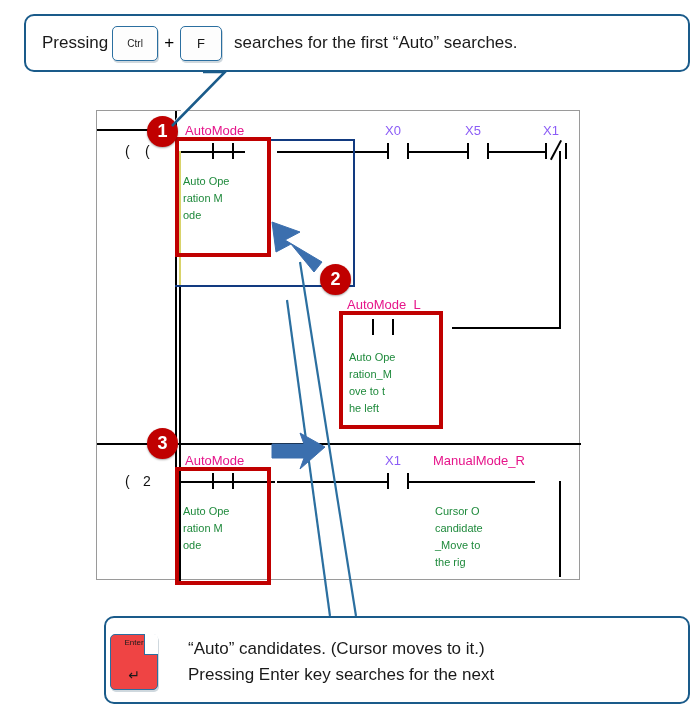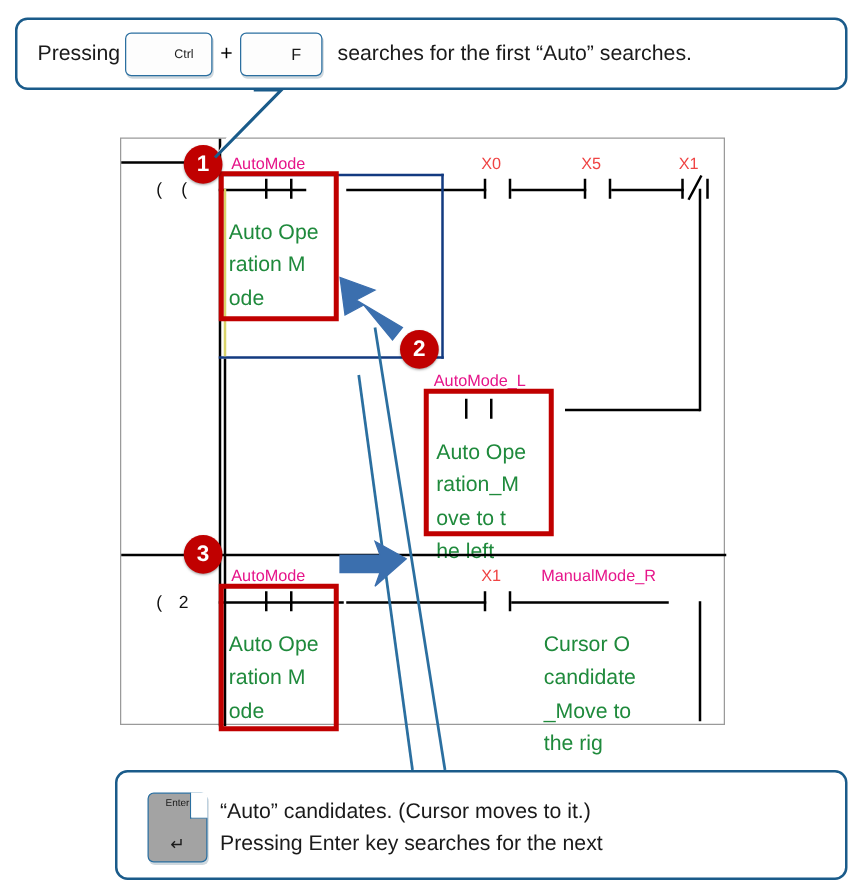--- a/index.html
+++ b/index.html
@@ -14,20 +14,21 @@
 
   
   .callout {
     position:absolute;
     border:2.5px solid #1a5b8a;
     border-radius:10px;
     background:#ffffff;
     box-sizing:border-box;
     display:flex;
     align-items:center;
+    margin-left:12px;
   }
   #callout-top { left:12px; top:14px; width:666px; height:58px; padding:0 16px; }
   #callout-bottom { left:92px; top:616px; width:586px; height:88px; padding:0 14px; }
 
   .callout-text {
     font-size:17px;
     color:#1a1a1a;
     line-height:1.35;
   }
 
@@ -35,33 +36,32 @@
   .keycap {
     display:inline-block;
     position:relative;
     border:1.6px solid #2b6fa0;
     border-radius:5px;
     background:#fdfdfd;
     box-shadow:1px 2px 0 #cfd8de;
     text-align:center;
     vertical-align:middle;
     color:#1a1a1a;
-    padding-left:24px;
   }
   .keycap.ctrl { width:44px; height:33px; line-height:33px; font-size:10px; margin:0 4px; }
   .keycap.fkey { width:40px; height:33px; line-height:33px; font-size:13px; margin:0 4px; }
   .plus { font-size:17px; margin:0 2px; }
 
   .enterkey {
     position:absolute;
-    left:24px; top:16px;
+    left:4px; top:16px;
     width:46px; height:54px;
     border:1.8px solid #2b6fa0;
     border-radius:5px;
-    background:#a3a3a3;
+    background:#ef4444;
     box-shadow:1px 2px 0 #cfd8de;
   }
   .enterkey .lbl { position:absolute; left:0; top:3px; width:100%; text-align:center; font-size:8px; color:#1a1a1a; }
   .enterkey .arrow { position:absolute; left:0; bottom:6px; width:100%; text-align:center; font-size:14px; color:#1a1a1a; }
   .enterkey .notch {
     position:absolute; right:-1px; top:-1px; width:13px; height:20px;
     background:#ffffff; border-left:1.8px solid #2b6fa0; border-bottom:1.8px solid #2b6fa0;
     border-top-right-radius:4px;
   }
   #callout-bottom .btext { position:absolute; left:82px; top:18px; width:490px; font-size:17px; line-height:1.5; color:#1a1a1a; }
@@ -84,23 +84,23 @@
   .contact .b1, .contact .b2 { position:absolute; top:0; width:2px; height:16px; background:#000; }
   .contact .b1 { left:0; } .contact .b2 { left:20px; }
   .contact .slash {
     position:absolute; left:2px; top:-2px; width:20px; height:20px;
   }
   .contact .slash:after{
     content:""; position:absolute; left:8px; top:-2px; width:1.6px; height:22px;
     background:#000; transform:rotate(28deg); transform-origin:center;
   }
 
-  .devlabel { position:absolute; font-size:13px; color:#ef4444; }
+  .devlabel { position:absolute; font-size:13px; color:#8b5cf6; }
   .devlabel.pink { color:#e6158a; }
-  .comment { position:absolute; font-size:17px; color:#1f8a3c; line-height:1.55; }
+  .comment { position:absolute; font-size:11px; color:#1f8a3c; line-height:1.55; }
 
   
   .redbox { position:absolute; border:4px solid #c00000; box-sizing:border-box; background:transparent; }
 
   
   .badge {
     position:absolute; width:31px; height:31px; border-radius:50%;
     background:#c00000; color:#fff; font-size:18px; font-weight:bold;
     display:flex; align-items:center; justify-content:center;
     box-shadow:0 1px 2px rgba(0,0,0,.35);

